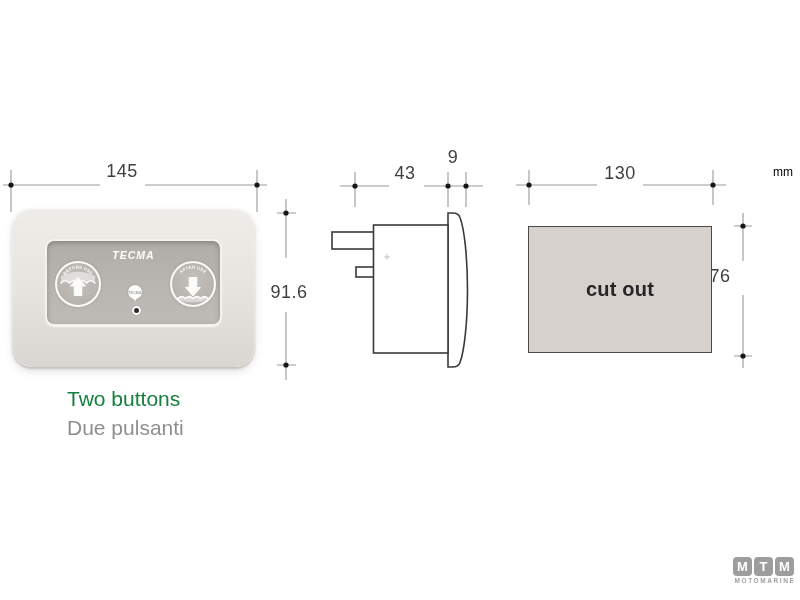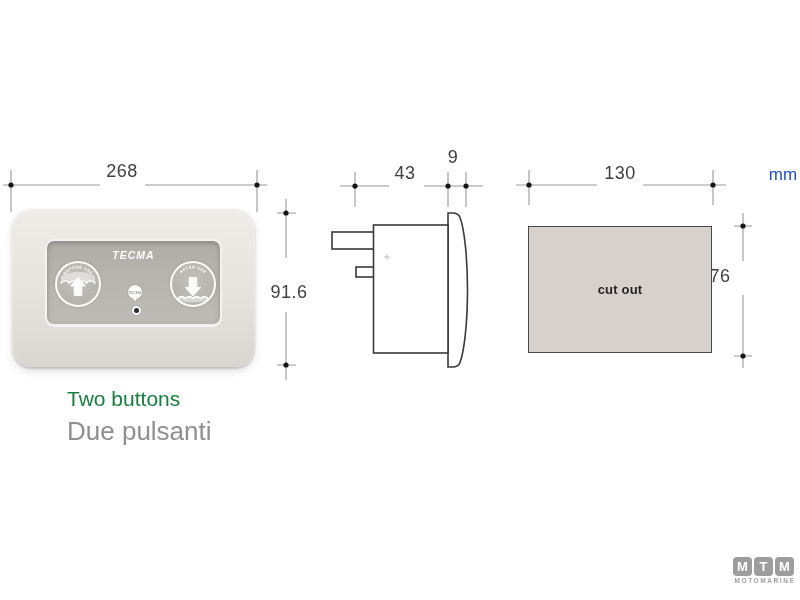--- a/index.html
+++ b/index.html
@@ -1,20 +1,20 @@
 <!DOCTYPE html>
 <html><head>
 <meta charset="utf-8">
 <style>
   html,body{margin:0;padding:0;width:800px;height:600px;background:#ffffff;
     font-family:"Liberation Sans", sans-serif;position:relative;overflow:hidden;}
   .abs{position:absolute;}
   .dim-label{position:absolute;color:#3f3f3f;font-size:18px;line-height:1.1;
     transform:translateX(-50%);white-space:nowrap;letter-spacing:.5px;}
-  .unit-label{position:absolute;color:#1d4ed8;font-size:17px;transform:translateX(-50%);}
+  .unit-label{position:absolute;color:#000000;font-size:12px;transform:translateX(-50%);}
   
   .panel{position:absolute;left:12px;top:208px;width:243px;height:159px;border-radius:20px;
     background:linear-gradient(180deg,#efede9 0%,#e6e3de 55%,#d9d5d0 100%);
     box-shadow:inset 0 1px 2px rgba(255,255,255,.85), 0 2px 2px rgba(150,145,140,.45), 0 5px 8px rgba(0,0,0,.10);}
   .recess{position:absolute;left:33px;top:31px;width:173px;height:83px;border-radius:9px;
     background:linear-gradient(180deg,#b0ada8 0%,#bab7b2 60%,#beBBb6 100%);
     border:2px solid #f3f2f0;
     box-shadow:inset 0 2px 5px rgba(70,65,60,.38), 0 1px 1px rgba(255,255,255,.8);}
   .brand{position:absolute;left:50%;top:8px;transform:translateX(-50%);
     color:#fdfdfd;font-size:10.5px;font-weight:bold;font-style:italic;letter-spacing:1px;}
@@ -28,24 +28,24 @@
   .badge:after{content:"";position:absolute;left:50%;top:12px;transform:translateX(-50%);
     border-left:3px solid transparent;border-right:3px solid transparent;border-top:4px solid #fcfcfb;}
   .badge-text{display:block;text-align:center;font-size:3.5px;line-height:16px;color:#a29f9a;
     font-weight:bold;letter-spacing:.2px;}
   .led{position:absolute;left:120px;top:98px;width:9px;height:9px;border-radius:50%;background:#ffffff;
     box-shadow:0 0 1px rgba(0,0,0,.4);}
   .led-core{position:absolute;left:2px;top:2px;width:5px;height:5px;border-radius:50%;background:#2b2b2b;}
   
   .cutout{position:absolute;left:528px;top:226px;width:184px;height:127px;box-sizing:border-box;
     background:#d7d1ce;border:1.5px solid #4a4a4a;display:flex;align-items:center;justify-content:center;}
-  .cutout-label{color:#262626;font-size:13px;font-weight:bold;letter-spacing:.2px;}
+  .cutout-label{color:#262626;font-size:20px;font-weight:bold;letter-spacing:.2px;}
   
   .caption-en{position:absolute;left:67px;top:387px;font-size:21px;color:#15803d;}
-  .caption-it{position:absolute;left:67px;top:416px;font-size:26px;color:#8f8f8f;}
+  .caption-it{position:absolute;left:67px;top:416px;font-size:21px;color:#8f8f8f;}
   
   .mtm{position:absolute;left:733px;top:557px;width:64px;}
   .mtm-row{display:flex;gap:2px;}
   .mtm-sq{width:19px;height:19px;border-radius:4px;background:#9d9d9d;color:#ffffff;
     font-weight:bold;font-size:13px;display:flex;align-items:center;justify-content:center;}
   .mtm-sub{margin-top:1px;font-size:6.5px;color:#a0a0a0;letter-spacing:1.6px;font-weight:bold;
     text-align:center;white-space:nowrap;}
 </style>
 </head>
 <body>
@@ -102,21 +102,21 @@
   <g stroke="#9a9a9a" stroke-width="1.1" fill="none">
     <path d="M743,213 V261 M743,295 V368"></path>
     <path d="M734,226 H752 M734,356 H752"></path>
   </g>
   <g fill="#161616">
     <circle cx="743" cy="226" r="2.6"></circle>
       <circle cx="743" cy="356" r="2.6"></circle>
   </g>
 </svg>
 
-<div class="dim-label" style="left:122px;top:162px;">268</div>
+<div class="dim-label" style="left:122px;top:162px;">145</div>
 <div class="dim-label" style="left:289px;top:283px;">91.6</div>
 <div class="dim-label" style="left:405px;top:164px;">43</div>
 <div class="dim-label" style="left:453px;top:148px;">9</div>
 <div class="dim-label" style="left:620px;top:164px;">130</div>
 <div class="dim-label" style="left:720px;top:267px;">76</div>
 <div class="unit-label" style="left:783px;top:165px;">mm</div>
 
 <div class="panel">
   <div class="recess">
     <div class="brand">TECMA</div>

